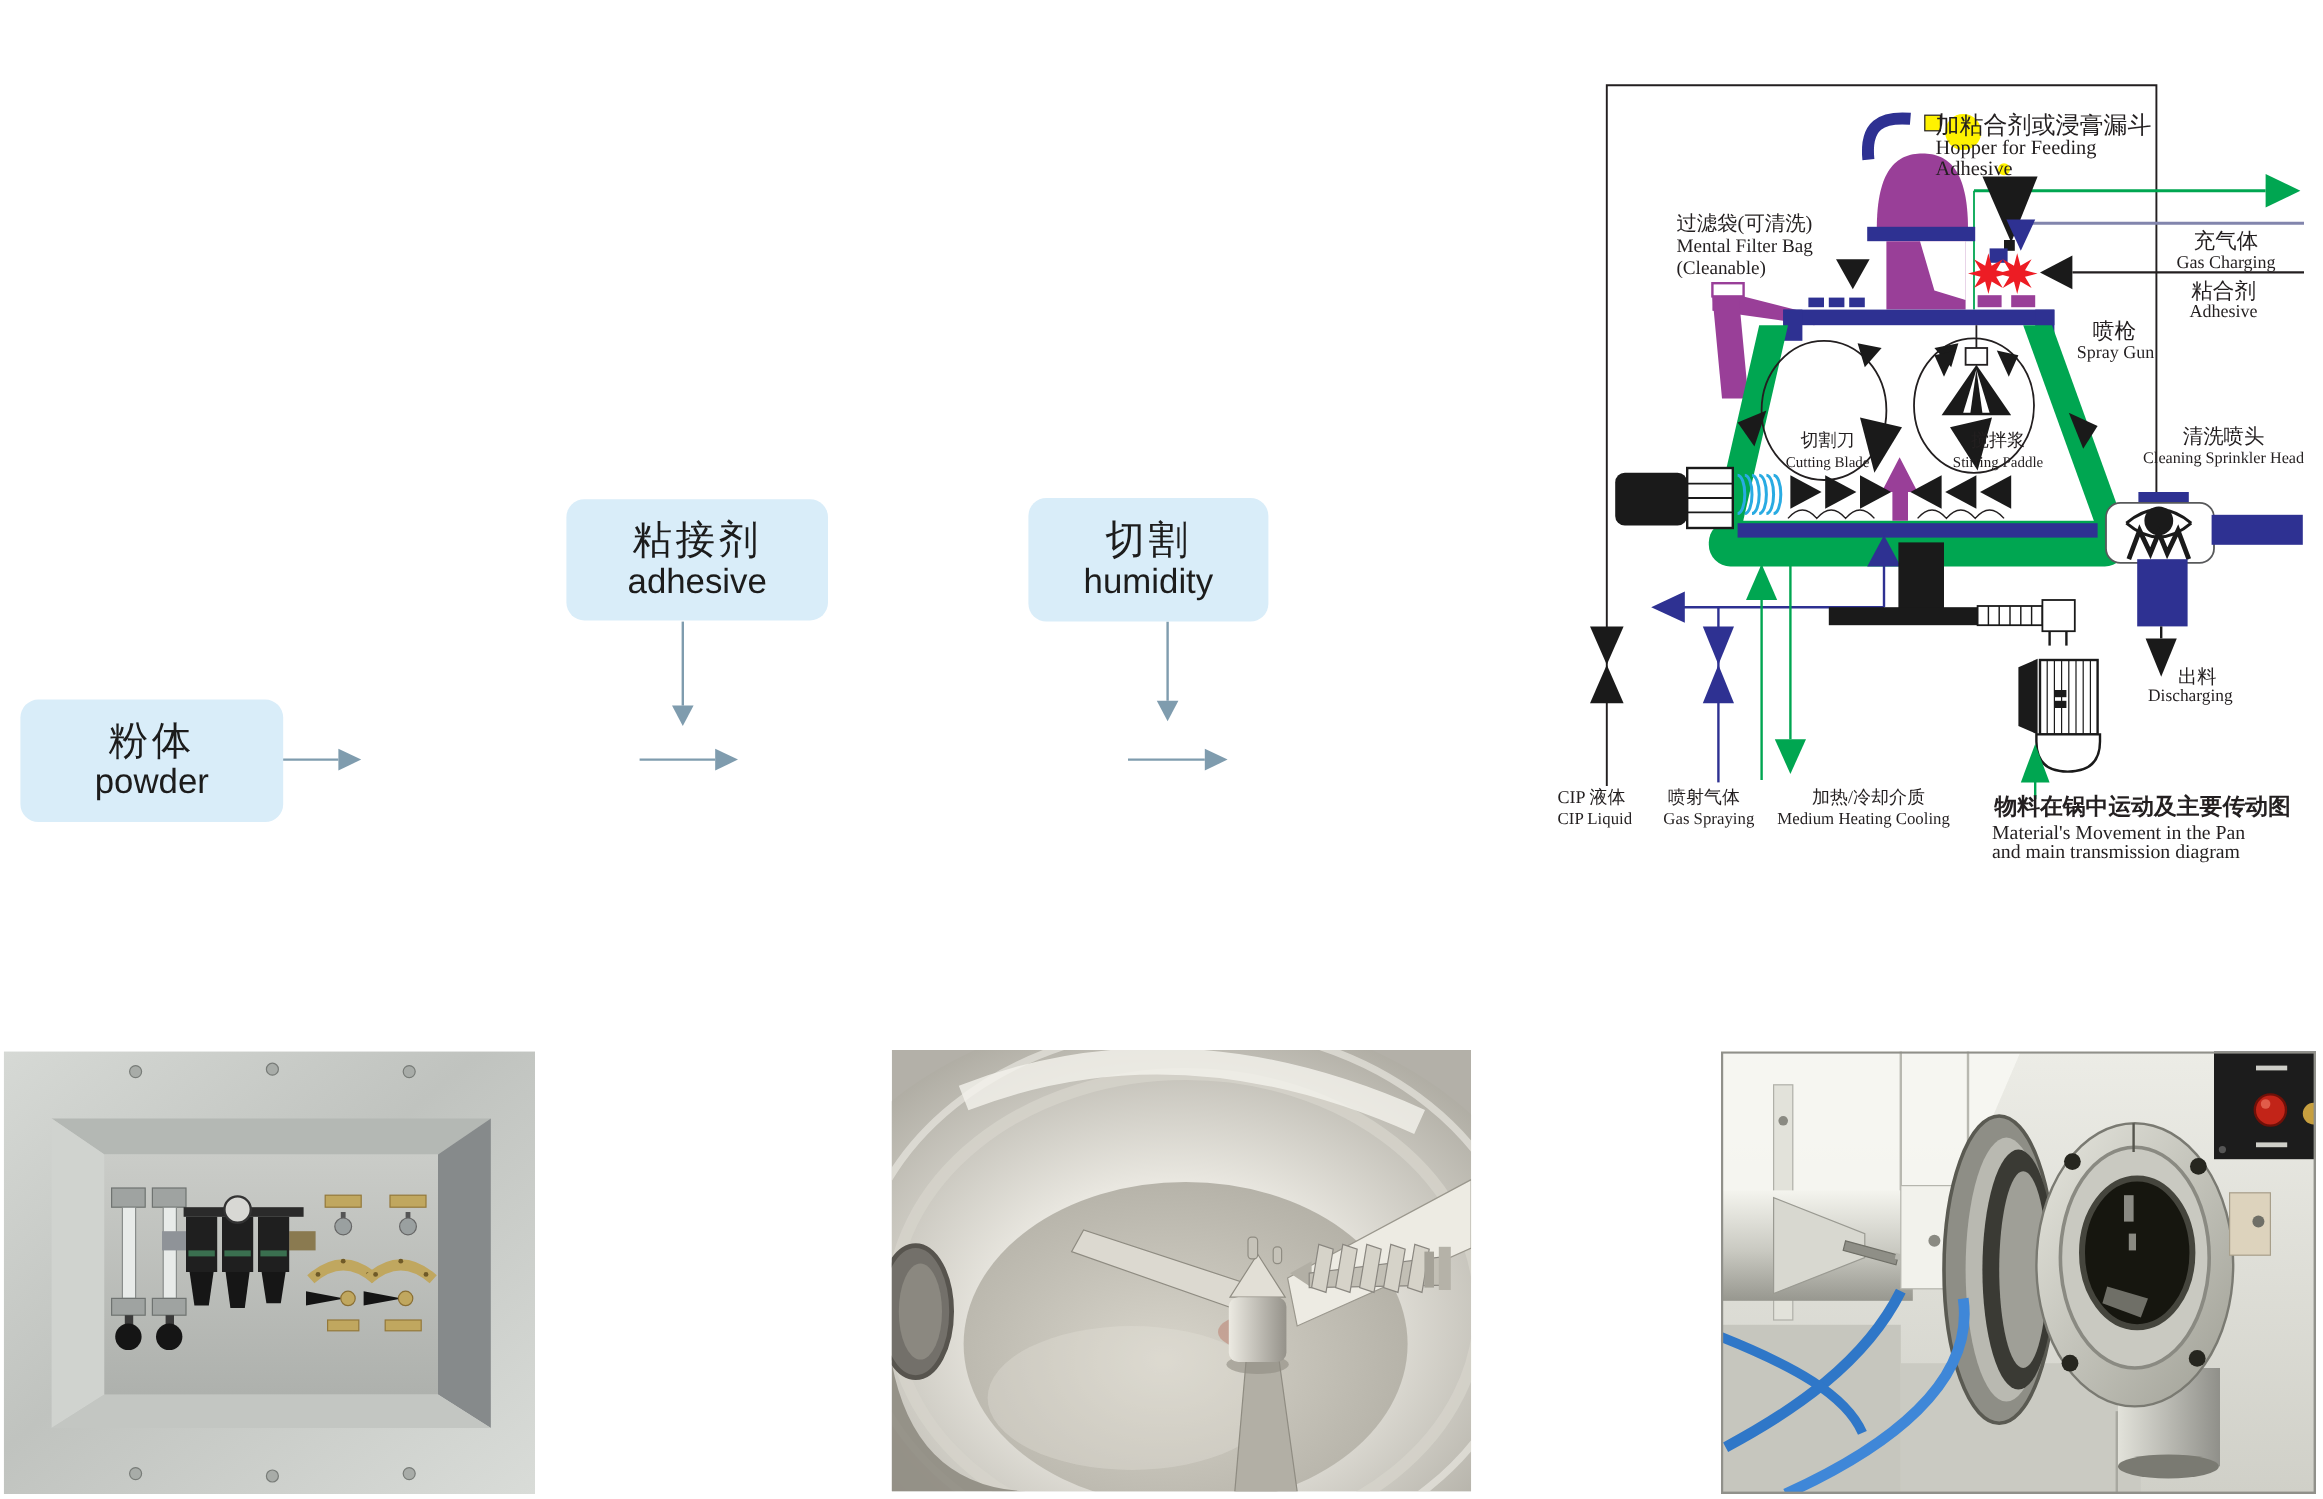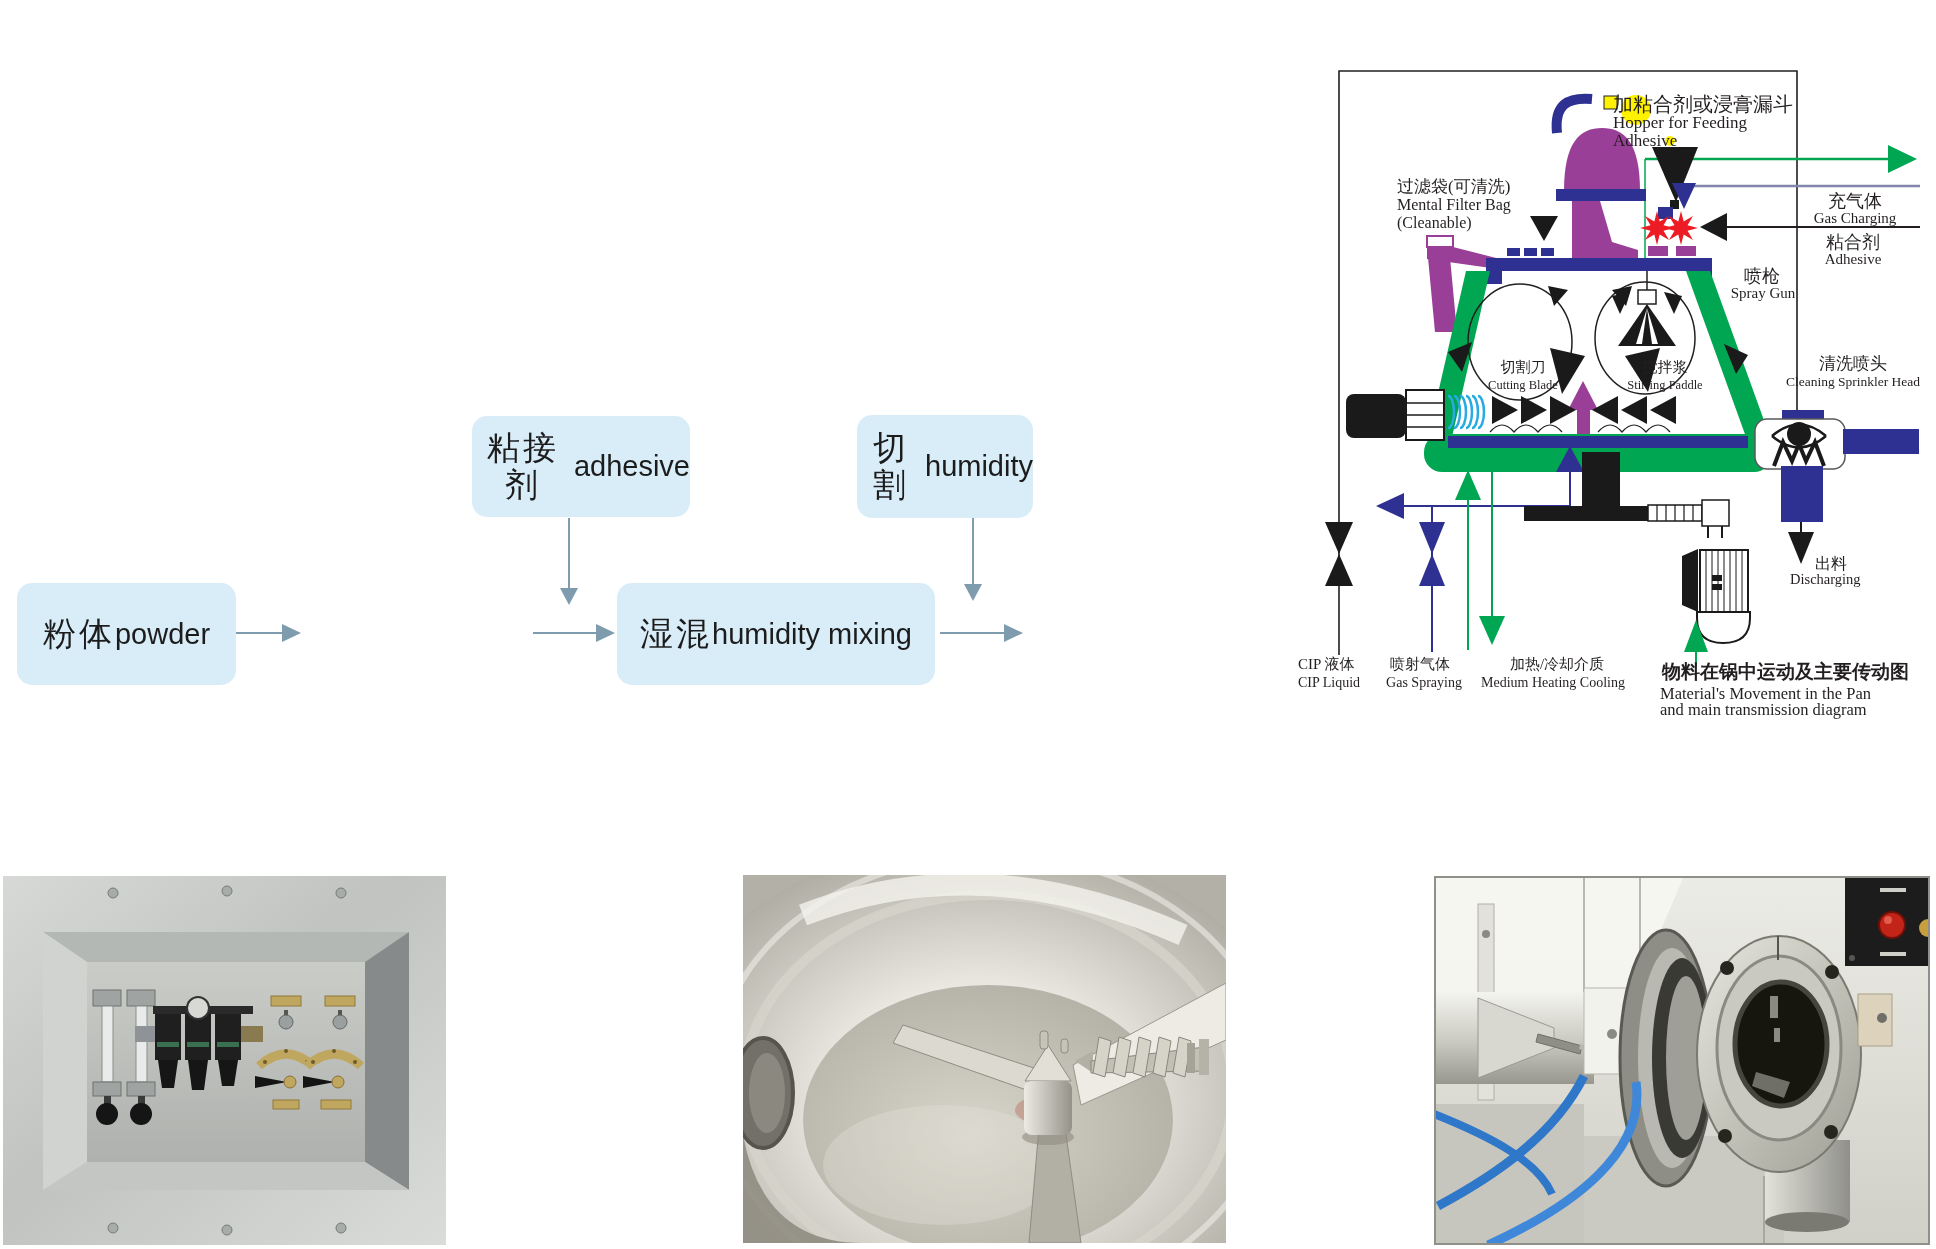--- a/index.html
+++ b/index.html
@@ -1,21 +1,21 @@
 <!DOCTYPE html>
 <html style="--box-color: #d9edf9; --arrow-color: #7f9cae;"><head>
 <meta charset="utf-8">
 <style>
   html,body{margin:0;padding:0;background:#fff;}
   .canvas{position:relative;width:1936px;height:1249px;background:#fff;overflow:hidden;
           font-family:"Liberation Sans",sans-serif;}
   svg{position:absolute;display:block;}
   .flow-arrows{left:0;top:0;}
   .fbox{position:absolute;background:var(--box-color,#d9edf9);border-radius:15px;
-        display:flex;flex-direction:row;align-items:center;justify-content:center;
+        display:flex;flex-direction:column;align-items:center;justify-content:center;
         color:#1c1c1c;line-height:1.12;text-align:center;}
   .fbox .zh{font-size:33px;letter-spacing:3px;}
   .fbox .en{font-size:29px;letter-spacing:0px;}
   .photo{position:absolute;overflow:hidden;}
   .photo svg{left:0;top:0;}
   .diagram text{font-family:"Liberation Serif",serif;fill:#231f20;}
 </style>
 </head>
 <body>
 
@@ -41,29 +41,25 @@
     <g>
       <line x1="973" y1="518" x2="973" y2="584" style="stroke:var(--arrow-color);stroke-width:2"></line>
       <polygon points="964,584 982,584 973,601" style="fill:var(--arrow-color)"></polygon>
     </g>
   </svg>
 
   <div class="fbox" style="left:17px;top:583px;width:219px;height:102px">
     <div class="zh">粉体</div>
     <div class="en">powder</div>
   </div>
-  <div class="fbox" style="left:617px;top:583px;width:318px;height:102px">
-    <div class="zh">湿混</div>
-    <div class="en">humidity mixing</div>
-  </div>
   <div class="fbox" style="left:472px;top:416px;width:218px;height:101px">
     <div class="zh">粘接剂</div>
     <div class="en">adhesive</div>
   </div>
-  <div class="fbox" style="left:857px;top:415px;width:176px;height:103px">
+  <div class="fbox" style="left:857px;top:415px;width:200px;height:103px">
     <div class="zh">切割</div>
     <div class="en">humidity</div>
   </div>
 
   <svg class="diagram" style="left:1290px;top:60px" width="646" height="670" viewBox="1290 60 646 670">
 
     <g>
       <path d="M1339,655 L1339,71 L1797,71 L1797,423" fill="none" stroke="#231f20" stroke-width="1.6"></path>
     </g>
 

